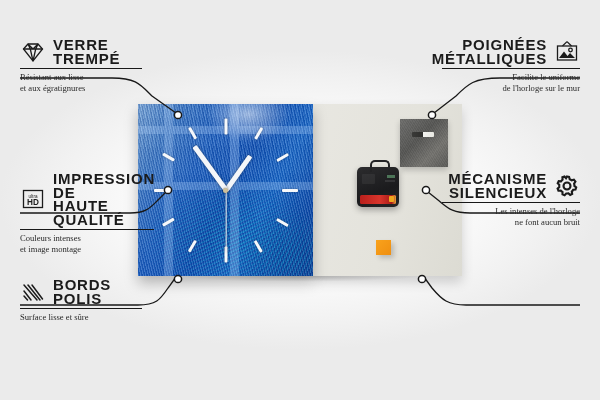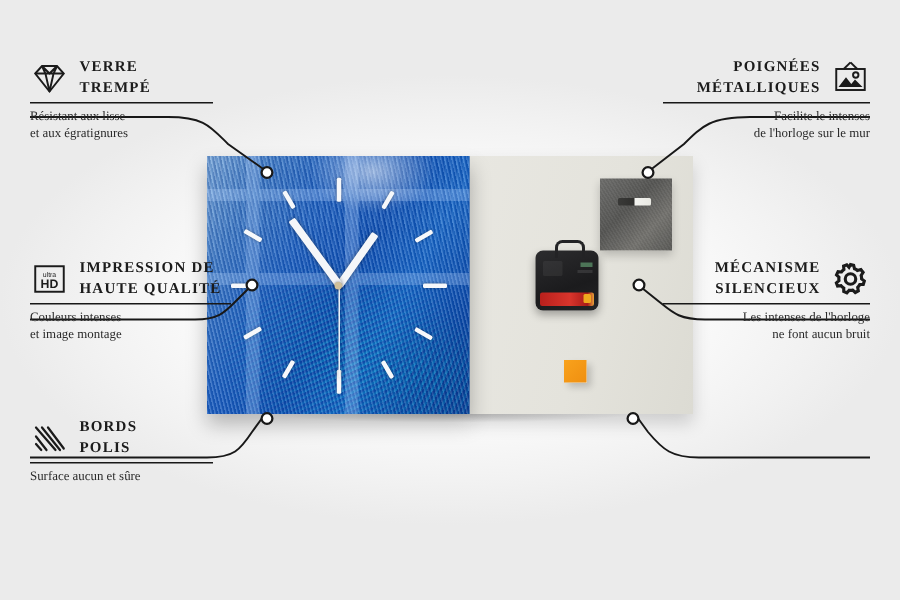--- a/index.html
+++ b/index.html
@@ -11,22 +11,22 @@
   #stage{
     position:relative;width:600px;height:400px;
     background:
       radial-gradient(ellipse 300px 150px at 300px 200px,#ffffff 0%,#fdfdfd 45%,#f2f2f2 80%,#ebebeb 100%);
   }
   
   .callout{position:absolute;}
   .callout .head{display:flex;align-items:center;gap:7px;}
   .callout.right .head{justify-content:flex-end;}
   .title{
-    font-family:Liberation Serif, serif;
-    font-weight:700;font-size:10px;letter-spacing:.8px;
+    font-family:Liberation Sans, sans-serif;
+    font-weight:700;font-size:15px;letter-spacing:.8px;
     color:#1b1b1b;line-height:13.5px;text-transform:uppercase;
     white-space:pre-line;
   }
   .callout.left .title{text-align:left;}
   .callout.right .title{text-align:right;}
   .rule{height:1.4px;background:#181818;margin-top:3px;}
   .sub{
     font-family:"Liberation Serif",serif;
     font-size:8.6px;line-height:10.4px;color:#2a2a2a;
     margin-top:3px;white-space:pre-line;
@@ -238,41 +238,41 @@
               <path d="M12,6 L22.5,20"></path>
           <path d="M4,12 L11,21"></path>
               <path d="M4,17 L7.5,21"></path>
         </g>
           </svg>
       </span>
       <span class="title">BORDS
 POLIS</span>
     </div>
     <div class="rule"></div>
-    <div class="sub">Surface aucun et sûre</div>
+    <div class="sub">Surface lisse et sûre</div>
   </div>
 
   <div class="callout right" style="left:442px;top:38px;width:138px;">
     <div class="head">
       <span class="title">POIGNÉES
 MÉTALLIQUES</span>
       <span class="ico">
         <svg viewBox="0 0 26 26">
             <g fill="none" stroke="#1b1b1b" stroke-width="1.3">
           <path d="M13,2.6 L17.5,7"></path>
               <path d="M13,2.6 L8.5,7"></path>
           <rect x="3.5" y="7" width="19" height="14"></rect>
           <path d="M5,19 L10,12.5 L13.5,17 L16,14 L21,19 Z" fill="#1b1b1b" stroke="none"></path>
           <circle cx="16.5" cy="11" r="1.8"></circle>
         </g>
           </svg>
       </span>
     </div>
     <div class="rule"></div>
-    <div class="sub">Facilite le intenses
+    <div class="sub">Facilite le uniforme
 de l'horloge sur le mur</div>
   </div>
 
   <div class="callout right" style="left:442px;top:172px;width:138px;">
     <div class="head">
       <span class="title">MÉCANISME
 SILENCIEUX</span>
       <span class="ico">
         <svg viewBox="0 0 26 26">
           <g fill="none" stroke="#1b1b1b" stroke-width="2.1">

